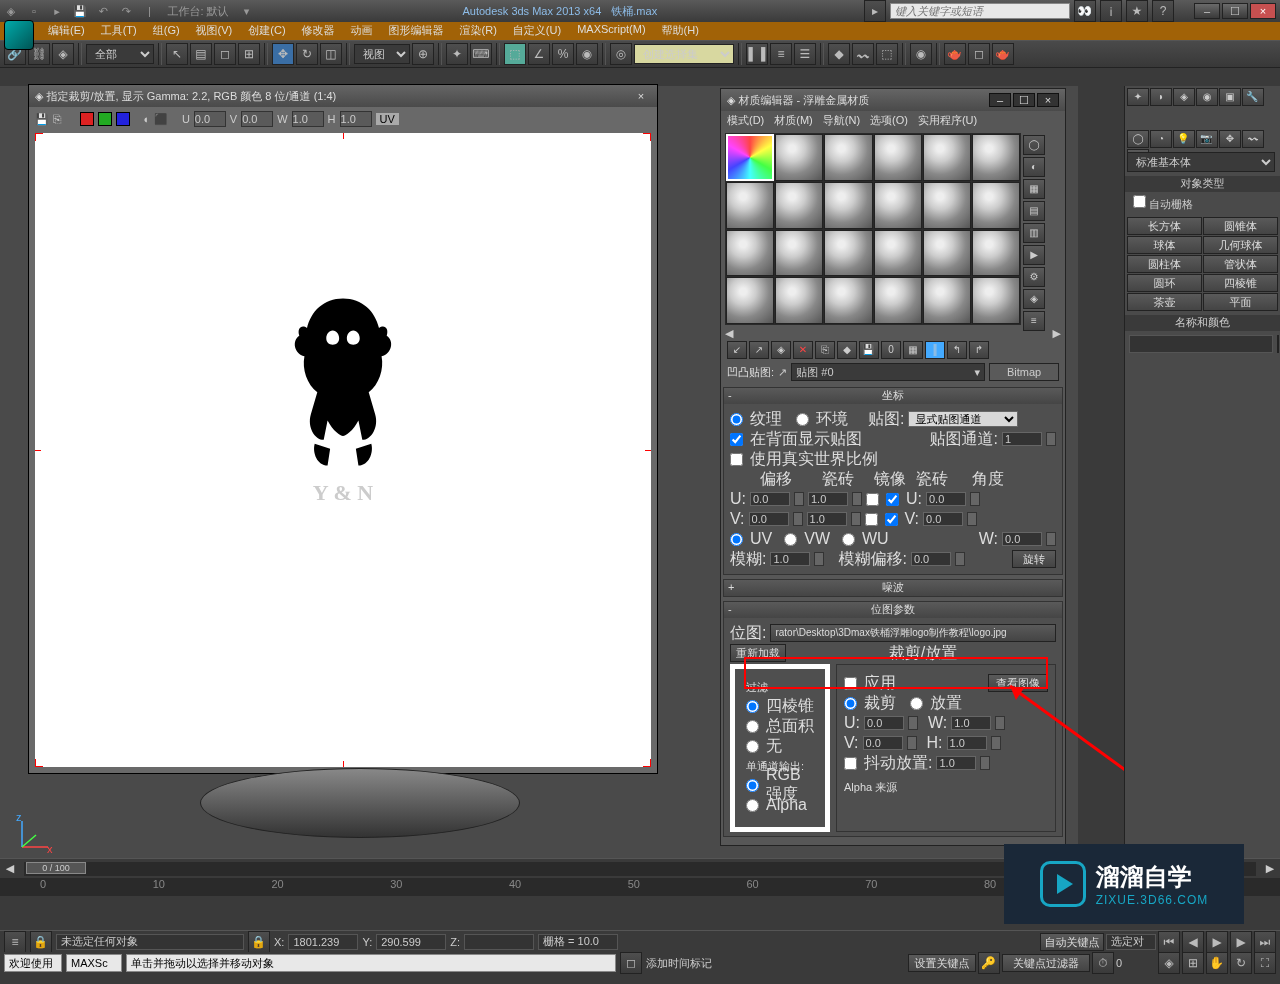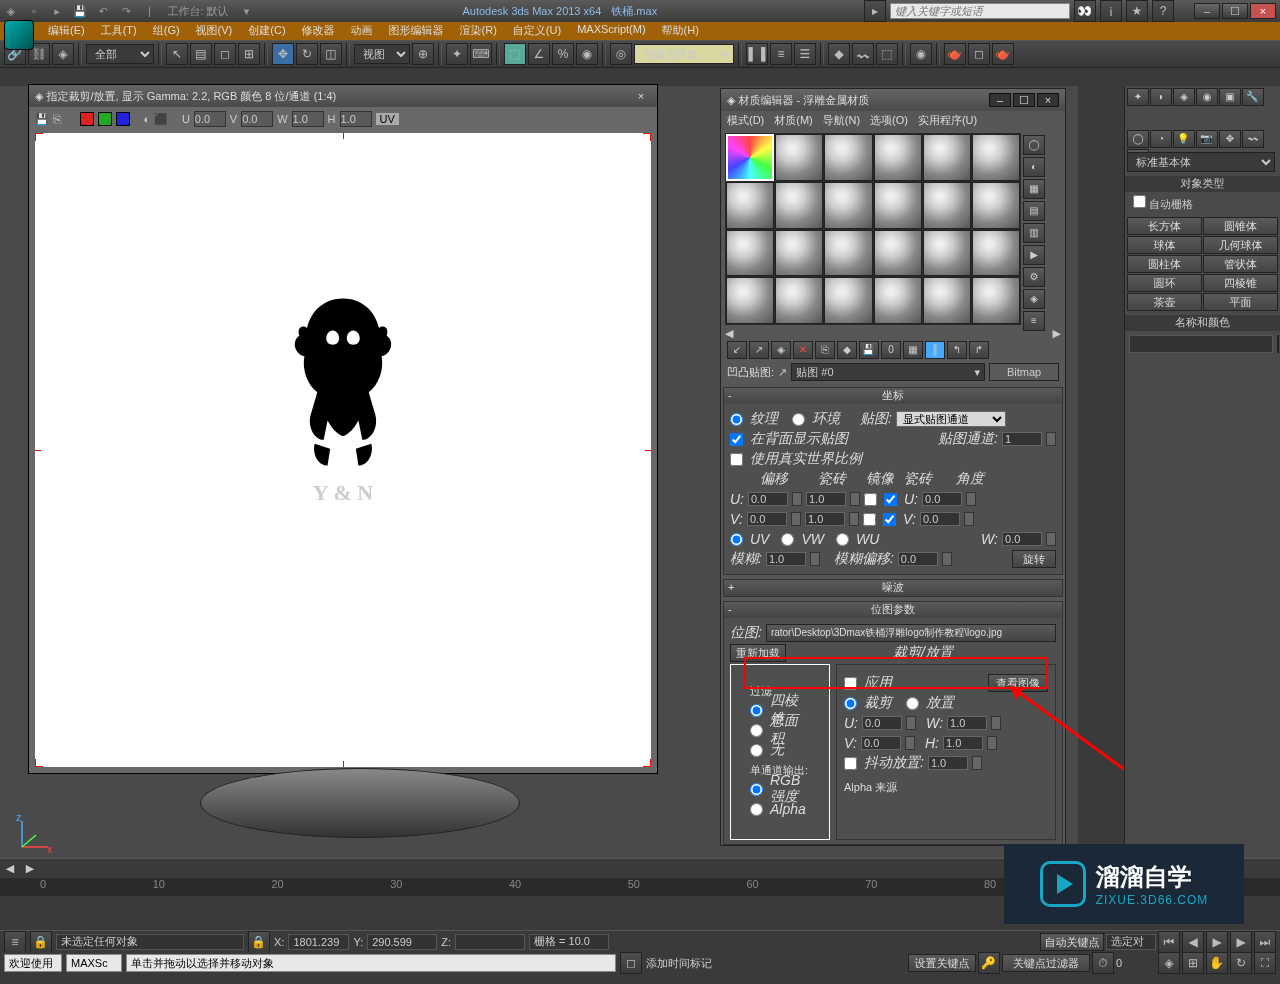--- a/index.html
+++ b/index.html
@@ -51,21 +51,21 @@
 .slot-name-row label { color:#ddd; }
 .slot-name-row .dd { flex:1; height:18px; background:#3a3a3a; border:1px solid #222; color:#ccc; padding:0 4px; display:flex; align-items:center; }
 .slot-name-row .type-btn { width:70px; height:18px; background:#5a5a5a; border:1px solid #222; text-align:center; line-height:16px; }
 .rollout { margin:4px 2px; border:1px solid #333; background:#4f4f4f; }
 .rollout-header { height:16px; background:linear-gradient(#5a5a5a,#454545); text-align:center; color:#ddd; line-height:15px; position:relative; }
 .rollout-header .pm { position:absolute; left:4px; }
 .rollout-body { padding:4px 6px; color:#ddd; }
 .prop-row { display:flex; align-items:center; height:18px; gap:4px; margin:2px 0; }
 .prop-row input[type=text] { width:40px; height:14px; background:#333; border:1px solid #666; color:#ccc; padding:0 2px; }
 .prop-row .spinner { width:10px; height:14px; background:#666; border:1px solid #333; }
-.prop-row label { font-size:14px;font-style:italic; }
+.prop-row label { font-size:16px; }
 .red-box { position:absolute; left:744px; top:657px; width:304px; height:32px; border:2px solid red; pointer-events:none; }
 .command-panel { position:absolute; right:0; top:86px; width:156px; height:772px; background:#4a4a4a; border-left:1px solid #222; }
 .cmd-tabs { height:42px; display:flex; flex-wrap:wrap; gap:1px; padding:2px; }
 .cmd-tabs div { width:22px; height:18px; background:linear-gradient(#5a5a5a,#404040); border:1px solid #222; text-align:center; line-height:16px; font-size:10px; }
 .cmd-section-title { height:16px; background:#3a3a3a; color:#ccc; text-align:center; line-height:15px; margin-top:2px; }
 .cmd-row-check { padding:3px 8px; }
 .obj-btn-grid { display:grid; grid-template-columns:1fr 1fr; gap:1px; padding:2px; }
 .obj-btn { height:18px; background:linear-gradient(#5a5a5a,#444); border:1px solid #222; color:#ddd; text-align:center; line-height:16px; }
 .timeline { position:absolute; left:0; top:858px; right:0; height:20px; background:#3a3a3a; border-top:1px solid #555; display:flex; align-items:center; }
 .timeline .slider-track { flex:1; height:14px; background:#2a2a2a; margin:0 4px; position:relative; }
@@ -415,21 +415,21 @@
     <div class="rollout-body">
       <div class="prop-row">
         <label>位图:</label>
         <div class="obj-btn" style="flex:1;text-align:left;padding:0 4px;font-size:10px;overflow:hidden;">rator\Desktop\3Dmax铁桶浮雕logo制作教程\logo.jpg</div>
       </div>
       <div class="prop-row">
         <div class="obj-btn" style="width:56px;">重新加载</div>
         <label style="margin:0 auto;">裁剪/放置</label>
       </div>
       <div style="display:flex;gap:6px;">
-        <div style="flex:0 0 100px;border:1px solid #ffffff;padding:19px;">
+        <div style="flex:0 0 100px;border:5px solid #ffffff;padding:11px;">
           <label>过滤</label>
           <div class="prop-row">
               <input type="radio" checked="" style="">
               <label>四棱锥</label>
             </div>
           <div class="prop-row">
               <input type="radio" style="">
               <label>总面积</label>
             </div>
           <div class="prop-row">
@@ -528,20 +528,23 @@
   </div>
   <div class="cmd-section-title">名称和颜色</div>
   <div style="display:flex;padding:4px;gap:4px;">
     <input type="text" style="flex: 1 1 0%; height: 18px; background: rgb(51, 51, 51); border: 1px solid rgb(85, 85, 85);">
     <div style="width:18px;height:18px;background:#d46;border:1px solid #222;"></div>
   </div>
 </div>
 
 <div class="timeline">
   <span style="width:20px;text-align:center;">◀</span>
+  <div class="slider-track">
+      <div class="slider-thumb">0 / 100</div>
+    </div>
   <span style="width:20px;text-align:center;">▶</span>
 </div>
 <div class="frames">
   <span>0</span>
     <span>10</span>
     <span>20</span>
     <span>30</span>
     <span>40</span>
     <span>50</span>
     <span>60</span>
@@ -550,21 +553,21 @@
     <span>90</span>
     <span>100</span>
 </div>
 
 <div class="statusbar">
   <div class="tb-btn">≡</div>
   <div class="tb-btn">🔒</div>
   <div class="sb-field" style="width:188px;">未选定任何对象</div>
   <div class="tb-btn">🔒</div>
   <label>X:</label>
-    <div class="sb-field" style="width:61px;">1801.239</div>
+    <div class="sb-field" style="width:70px;">1801.239</div>
   <label>Y:</label>
     <div class="sb-field" style="width:70px;">290.599</div>
   <label>Z:</label>
     <div class="sb-field" style="width:70px;"></div>
   <div class="sb-field" style="width:80px;">栅格 = 10.0</div>
   <div style="margin-left:auto;display:flex;gap:2px;align-items:center;">
     <div class="obj-btn" style="width:64px;">自动关键点</div>
     <div class="sb-field" style="width:50px;">选定对</div>
     <div class="tb-btn">⏮</div>
     <div class="tb-btn">◀</div>

